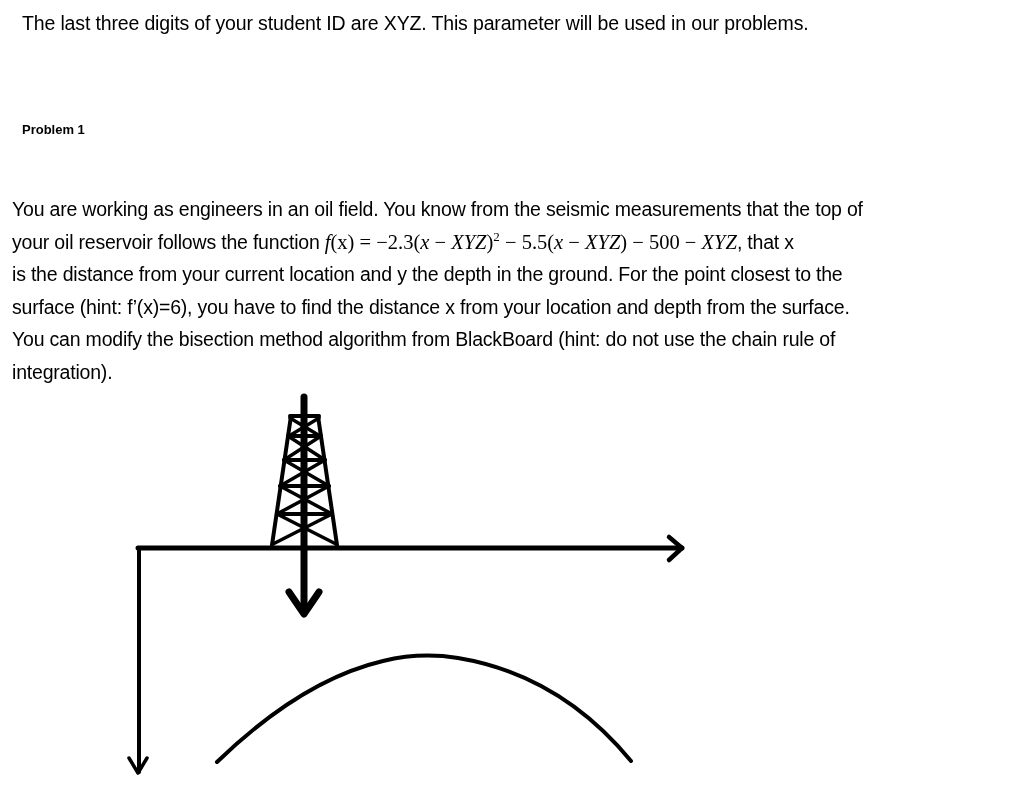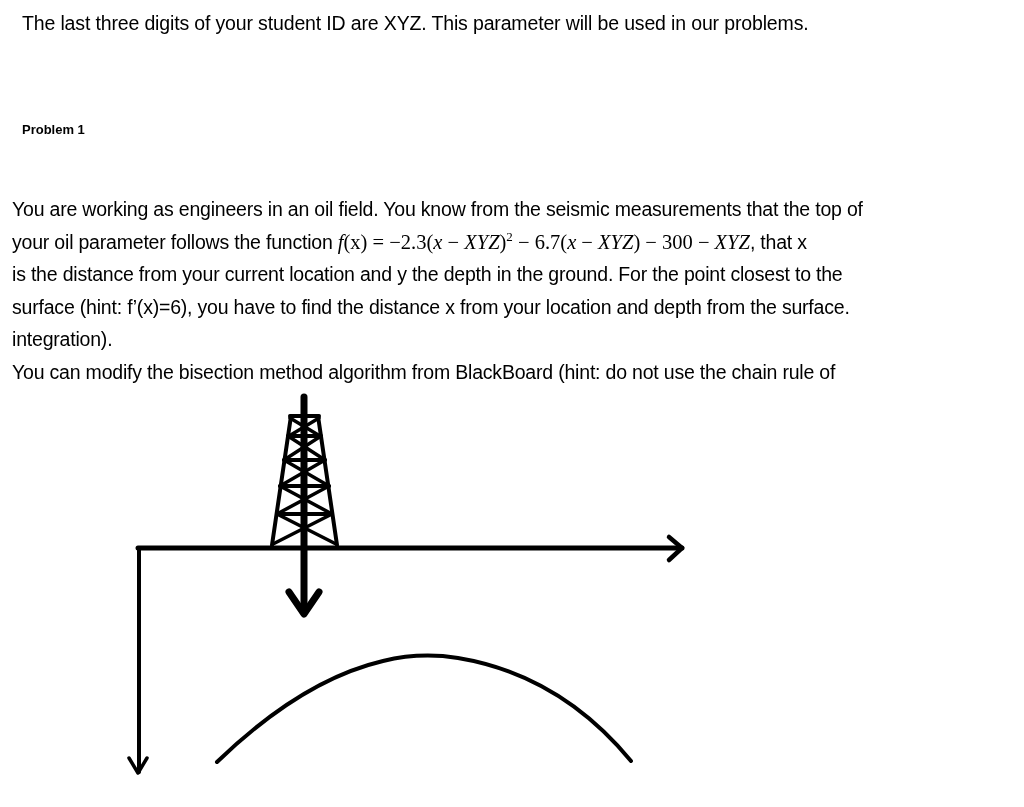--- a/index.html
+++ b/index.html
@@ -76,25 +76,25 @@
 <body>
 
 <div class="page">
 
   <div class="intro">The last three digits of your student ID are XYZ. This parameter will be used in our problems.</div>
 
   <div class="heading">Problem 1</div>
 
   <div class="body-para">
     <span class="line">You are working as engineers in an oil field. You know from the seismic measurements that the top of</span>
-    <span class="line"><span>your oil parameter follows the function </span><span class="math"><i>f</i><span>(x)</span><span> = </span><span>−2.3(</span><i>x</i><span> − </span><i>XYZ</i><span>)</span><sup>2</sup><span> − 6.7(</span><i>x</i><span> − </span><i>XYZ</i><span>)</span><span> − 300 − </span><i>XYZ</i></span><span>, that x</span></span>
+    <span class="line"><span>your oil reservoir follows the function </span><span class="math"><i>f</i><span>(x)</span><span> = </span><span>−2.3(</span><i>x</i><span> − </span><i>XYZ</i><span>)</span><sup>2</sup><span> − 5.5(</span><i>x</i><span> − </span><i>XYZ</i><span>)</span><span> − 500 − </span><i>XYZ</i></span><span>, that x</span></span>
     <span class="line">is the distance from your current location and y the depth in the ground. For the point closest to the</span>
     <span class="line">surface (hint: f’(x)=6), you have to find the distance x from your location and depth from the surface.</span>
+    <span class="line">You can modify the bisection method algorithm from BlackBoard (hint: do not use the chain rule of</span>
     <span class="line">integration).</span>
-    <span class="line">You can modify the bisection method algorithm from BlackBoard (hint: do not use the chain rule of</span>
   </div>
 
   <div class="diagram">
     <svg width="1024" height="807" viewBox="0 0 1024 807" xmlns="http://www.w3.org/2000/svg">
 
       <g stroke="#000" fill="none" stroke-linecap="round" stroke-linejoin="round">
 
         <line x1="272" y1="545" x2="291" y2="416" stroke-width="4"></line>
         <line x1="337" y1="545" x2="318" y2="416" stroke-width="4"></line>
 

